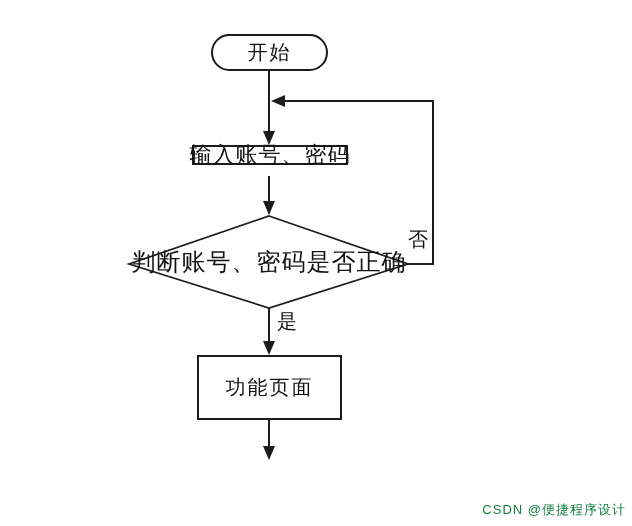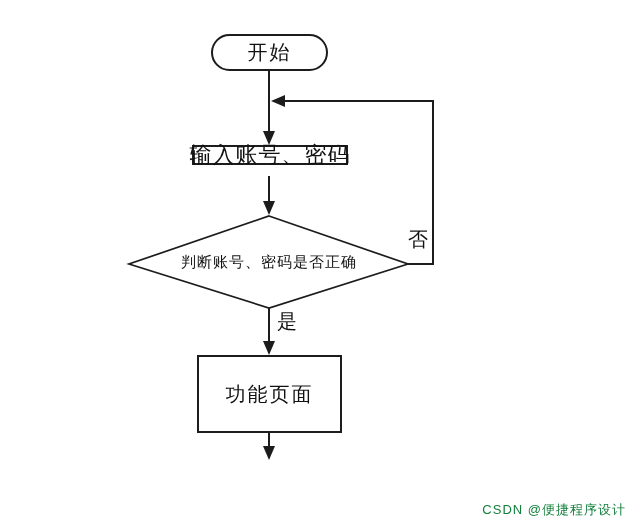--- a/index.html
+++ b/index.html
@@ -35,30 +35,30 @@
     letter-spacing: 2px;
     white-space: nowrap;
     color: #111;
     font-family: Liberation Serif, serif;
   }
   .terminator {
     border-radius: 20px;
   }
   .node-start { left: 211px; top: 34px; width: 117px; height: 37px; }
   .node-input { left: 192px; top: 145px; width: 156px; height: 20px; font-size: 22px; letter-spacing: 1px; }
-  .node-function { left: 197px; top: 355px; width: 145px; height: 78px; }
+  .node-function { left: 197px; top: 355px; width: 145px; height: 65px; }
   .node-end { left: 210px; top: 460px; width: 118px; height: 43px; }
   .decision-label {
     position: absolute;
     z-index: 2;
     left: 129px; top: 216px; width: 280px; height: 92px;
     display: flex;
     align-items: center;
     justify-content: center;
-    font-size: 15px;
+    font-size: 24px;
     letter-spacing: 1px;
     white-space: nowrap;
     background: transparent;
     border: none;
   }
   .edge-label {
     position: absolute;
     z-index: 3;
     font-size: 20px;
     line-height: 1;

